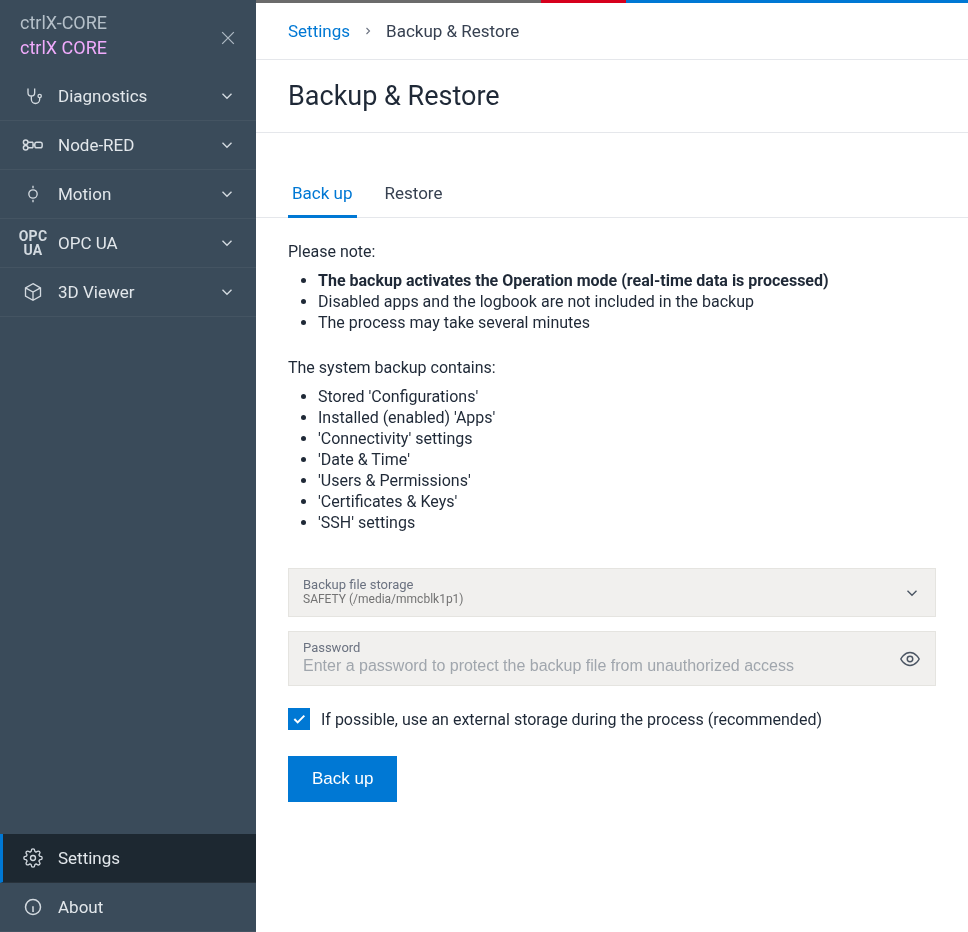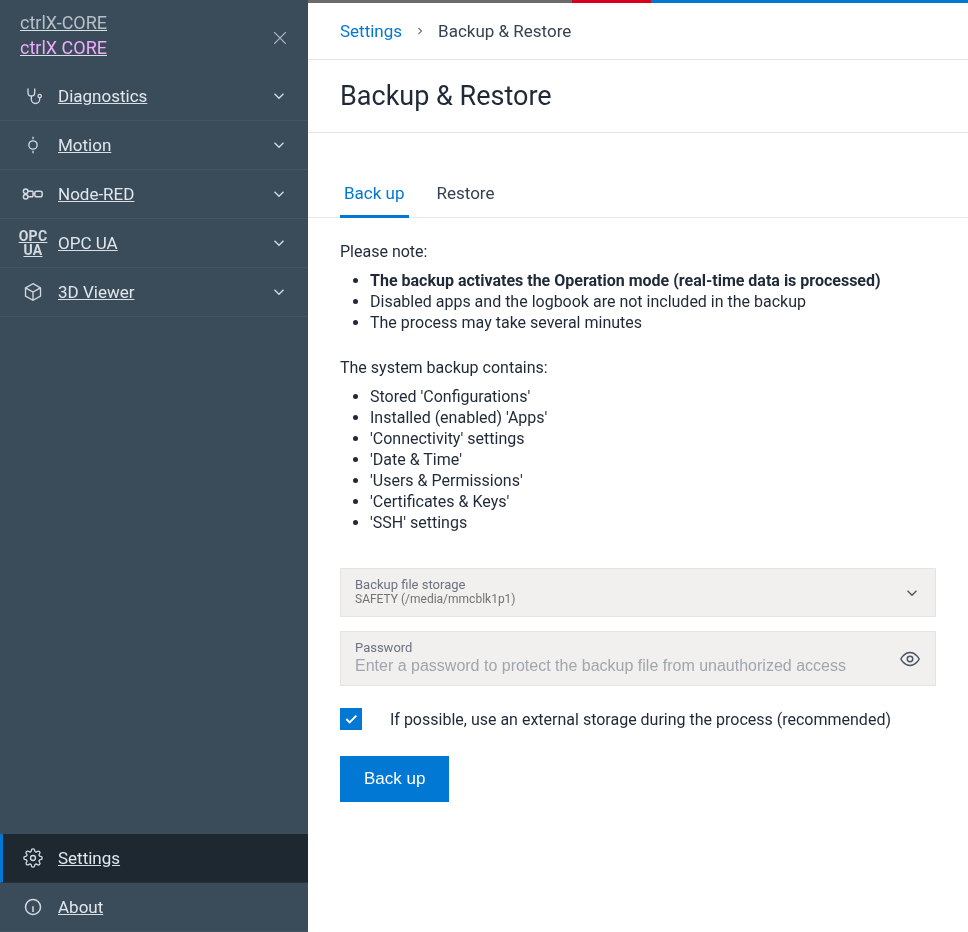--- a/index.html
+++ b/index.html
@@ -10,27 +10,26 @@
     color: #1f2937;
     display: flex;
     width: 968px;
     height: 932px;
     overflow: hidden;
     background: #fff;
   }
 
   
   .sidebar {
-    width: 308px;
+    width: 256px;
     background: #3a4b5a;
     color: #d9dee3;
     display: flex;
     flex-direction: column;
     position: relative;
-    text-decoration: underline;
   }
   .sidebar-header {
     padding: 12px 20px 14px 20px;
     display: flex;
     flex-direction: column;
     position: relative;
   }
   .sidebar-header .title1 { font-size: 18px; font-weight: 400; color: #b5c0c9; }
   .sidebar-header .title2 { font-size: 18px; font-weight: 400; color: #f0abfc; margin-top: 4px; }
   .close-btn {
@@ -173,21 +172,21 @@
     right: 14px;
     top: 50%;
     transform: translateY(-50%);
     color: #4b5563;
     cursor: pointer;
   }
 
   .checkbox-row {
     display: flex;
     align-items: center;
-    gap: 28px;
+    gap: 11px;
     margin-top: 22px;
     font-size: 16px;
   }
   .checkbox {
     width: 22px;
     height: 22px;
     background: #0078d4;
     display: flex;
     align-items: center;
     justify-content: center;
@@ -231,42 +230,42 @@
       </span>
       <span class="label">Diagnostics</span>
       <span class="chev">
         <svg width="18" height="18" viewBox="0 0 24 24" fill="none" stroke="currentColor" stroke-width="1.8">
             <path d="M6 9l6 6 6-6"></path>
           </svg>
       </span>
     </div>
     <div class="nav-item">
       <span class="icon">
-        <svg width="20" height="20" viewBox="0 0 24 24" fill="none" stroke="currentColor" stroke-width="1.6">
-            <circle cx="12" cy="12" r="5"></circle>
-            <path d="M12 2v3M12 19v3"></path>
-          </svg>
-      </span>
-      <span class="label">Motion</span>
-      <span class="chev">
-        <svg width="18" height="18" viewBox="0 0 24 24" fill="none" stroke="currentColor" stroke-width="1.8">
-            <path d="M6 9l6 6 6-6"></path>
-          </svg>
-      </span>
-    </div>
-    <div class="nav-item">
-      <span class="icon">
         <svg width="22" height="14" viewBox="0 0 24 14" fill="none" stroke="currentColor" stroke-width="1.6">
             <circle cx="4" cy="4" r="2.5"></circle>
             <circle cx="4" cy="10" r="2.5"></circle>
             <rect x="14" y="4" width="8" height="6" rx="2"></rect>
             <path d="M6.5 4H12M6.5 10H12M12 4v6M12 7h2"></path>
           </svg>
       </span>
       <span class="label">Node-RED</span>
+      <span class="chev">
+        <svg width="18" height="18" viewBox="0 0 24 24" fill="none" stroke="currentColor" stroke-width="1.8">
+            <path d="M6 9l6 6 6-6"></path>
+          </svg>
+      </span>
+    </div>
+    <div class="nav-item">
+      <span class="icon">
+        <svg width="20" height="20" viewBox="0 0 24 24" fill="none" stroke="currentColor" stroke-width="1.6">
+            <circle cx="12" cy="12" r="5"></circle>
+            <path d="M12 2v3M12 19v3"></path>
+          </svg>
+      </span>
+      <span class="label">Motion</span>
       <span class="chev">
         <svg width="18" height="18" viewBox="0 0 24 24" fill="none" stroke="currentColor" stroke-width="1.8">
             <path d="M6 9l6 6 6-6"></path>
           </svg>
       </span>
     </div>
     <div class="nav-item">
       <span class="icon" style="font-size:14px;font-weight:700;line-height:1;letter-spacing:0.3px;flex-direction:column;">
         <span>OPC</span>
           <span>UA</span>

